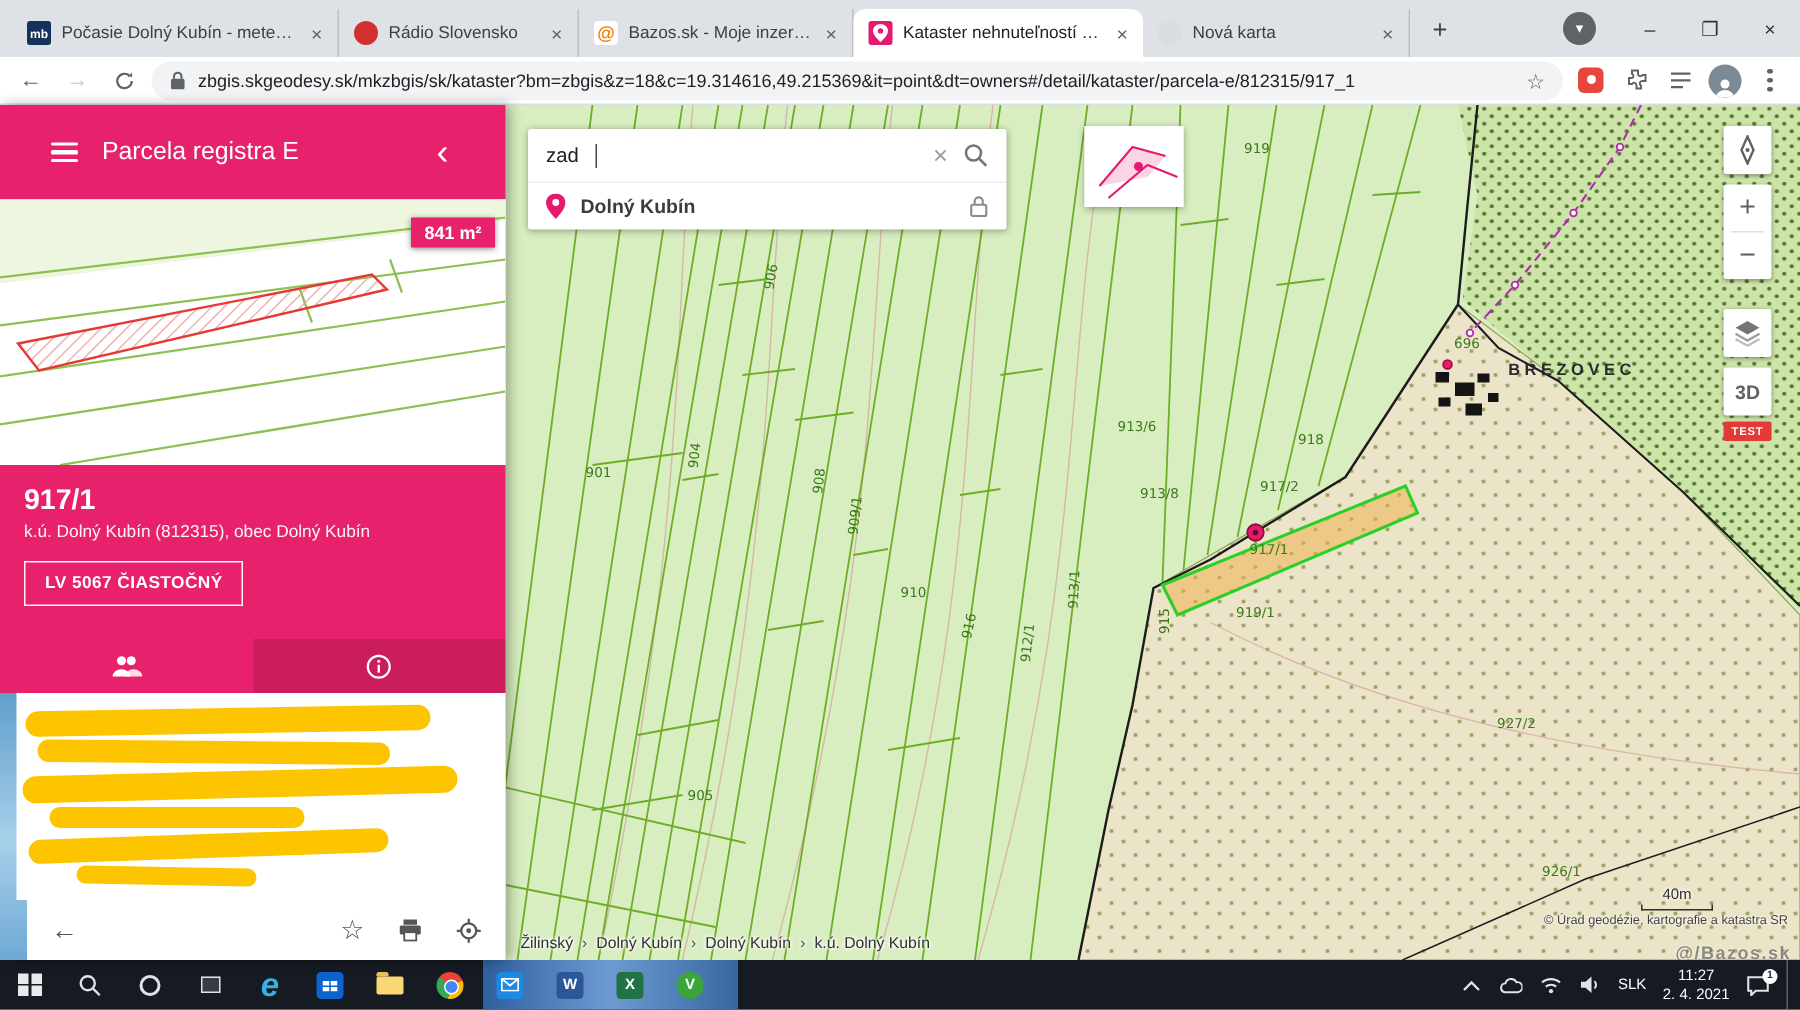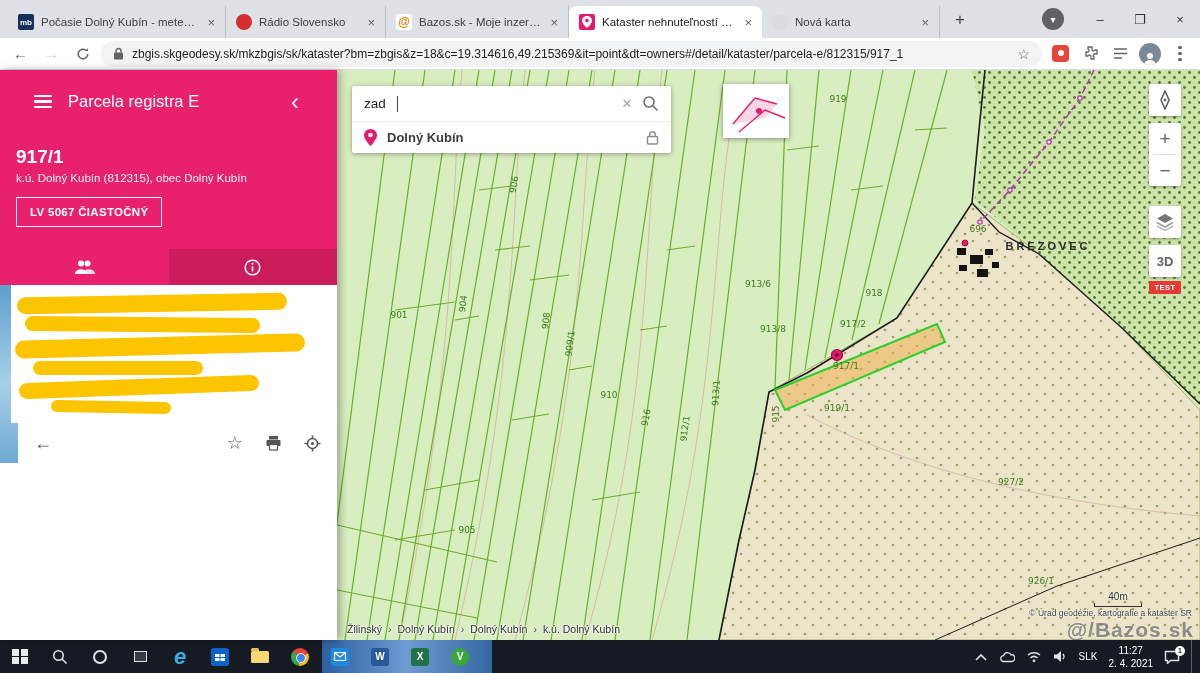--- a/index.html
+++ b/index.html
@@ -123,21 +123,21 @@
   .breadcrumb { position:absolute; left:10px; bottom:5px; font-size:10.5px; color:#2f2f2f;
                 display:flex; gap:6px; align-items:center;
                 text-shadow:0 0 3px #fff, 0 0 3px #fff, 0 0 3px #fff; }
   .bc-sep { color:#444; }
   .map-scale { position:absolute; right:58px; bottom:33px; text-align:center; font-size:10px;
                color:#2f2f2f; text-shadow:0 0 2px #fff,0 0 2px #fff; }
   .scale-bar { width:48px; height:4px; border-left:1.5px solid #2f2f2f; border-right:1.5px solid #2f2f2f;
                border-bottom:1.5px solid #2f2f2f; margin-top:1px; }
   .map-copy { position:absolute; right:8px; bottom:22px; font-size:8.5px; color:#3f3f3f;
               text-shadow:0 0 2px #fff,0 0 2px #fff; }
-  .map-watermark { position:absolute; right:6px; bottom:-2px; font-size:21px; font-weight:bold;
+  .map-watermark { position:absolute; right:6px; bottom:-2px; font-size:12px; font-weight:bold;
                    color:rgba(70,70,70,.6); letter-spacing:1px;
                    text-shadow:0 0 2px rgba(255,255,255,.7);text-align:center; }
 
   
   .taskbar { position:absolute; bottom:0; left:0; right:0; height:33px; background:#161a22;
              display:flex; align-items:center; color:#fff; }
   .tb-blue { position:absolute; left:322px; width:170px; top:0; bottom:0;
              background:linear-gradient(90deg,#2e5f9e,#6d9bd2 50%,#35679f); }
   .tb-icon { width:40px; height:33px; display:flex; align-items:center; justify-content:center;
              position:relative; z-index:1; flex:0 0 40px; }
@@ -268,20 +268,42 @@
       <div class="sb-header">
         <span class="hamburger">
             <i></i>
             <i></i>
             <i></i>
           </span>
         <span class="sb-title">Parcela registra E</span>
         <span class="sb-chevron">‹</span>
       </div>
 
+      <div class="sb-preview">
+        <svg width="337" height="177" viewBox="0 0 337 177">
+          <rect width="337" height="177" fill="#ffffff"></rect>
+          <polygon points="0,0 337,0 337,14 0,56" fill="#eef6df"></polygon>
+          <defs>
+            <pattern id="redhatch" width="6" height="6" patternUnits="userSpaceOnUse" patternTransform="rotate(45)">
+              <line x1="0" y1="0" x2="0" y2="6" stroke="#ef9a9a" stroke-width="1.6"></line>
+            </pattern>
+          </defs>
+          <g stroke="#8cc152" stroke-width="1.5" fill="none">
+            <line x1="0" y1="52" x2="337" y2="12"></line>
+            <line x1="0" y1="84" x2="337" y2="40"></line>
+            <line x1="0" y1="118" x2="337" y2="68"></line>
+            <line x1="0" y1="150" x2="337" y2="98"></line>
+            <line x1="40" y1="177" x2="337" y2="128"></line>
+            <line x1="260" y1="40" x2="268" y2="62"></line>
+            <line x1="200" y1="60" x2="208" y2="82"></line>
+          </g>
+          <polygon points="12,96 248,50 258,60 26,114" fill="url(#redhatch)" stroke="#e53935" stroke-width="1.6"></polygon>
+        </svg>
+        <span class="area-badge">841 m²</span>
+      </div>
 
       <div class="sb-detail">
         <div class="parcel-number">917/1</div>
         <div class="parcel-sub">k.ú. Dolný Kubín (812315), obec Dolný Kubín</div>
         <div class="lv-buttons">
           <button class="lv-btn">LV 5067 ČIASTOČNÝ</button>
         </div>
         <div class="icon-row">
           <div class="icon-cell">
             <svg width="22" height="16" viewBox="0 0 22 16">
@@ -538,21 +560,21 @@
         <span class="bc-sep">›</span>
         <span>Dolný Kubín</span>
         <span class="bc-sep">›</span>
         <span>k.ú. Dolný Kubín</span>
       </div>
 
       <div class="map-scale">
         <div>40m</div>
         <div class="scale-bar"></div>
       </div>
-      <div class="map-copy">© Úrad geodézie, kartografie a kataster SR</div>
+      <div class="map-copy">© Úrad geodézie, kartografie a katastra SR</div>
       <div class="map-watermark">@/Bazos.sk</div>
     </div>
   </div>
 
   <div class="taskbar">
     <div class="tb-blue"></div>
 
     <div class="tb-icon">
       <span class="win-logo">
           <i></i>

